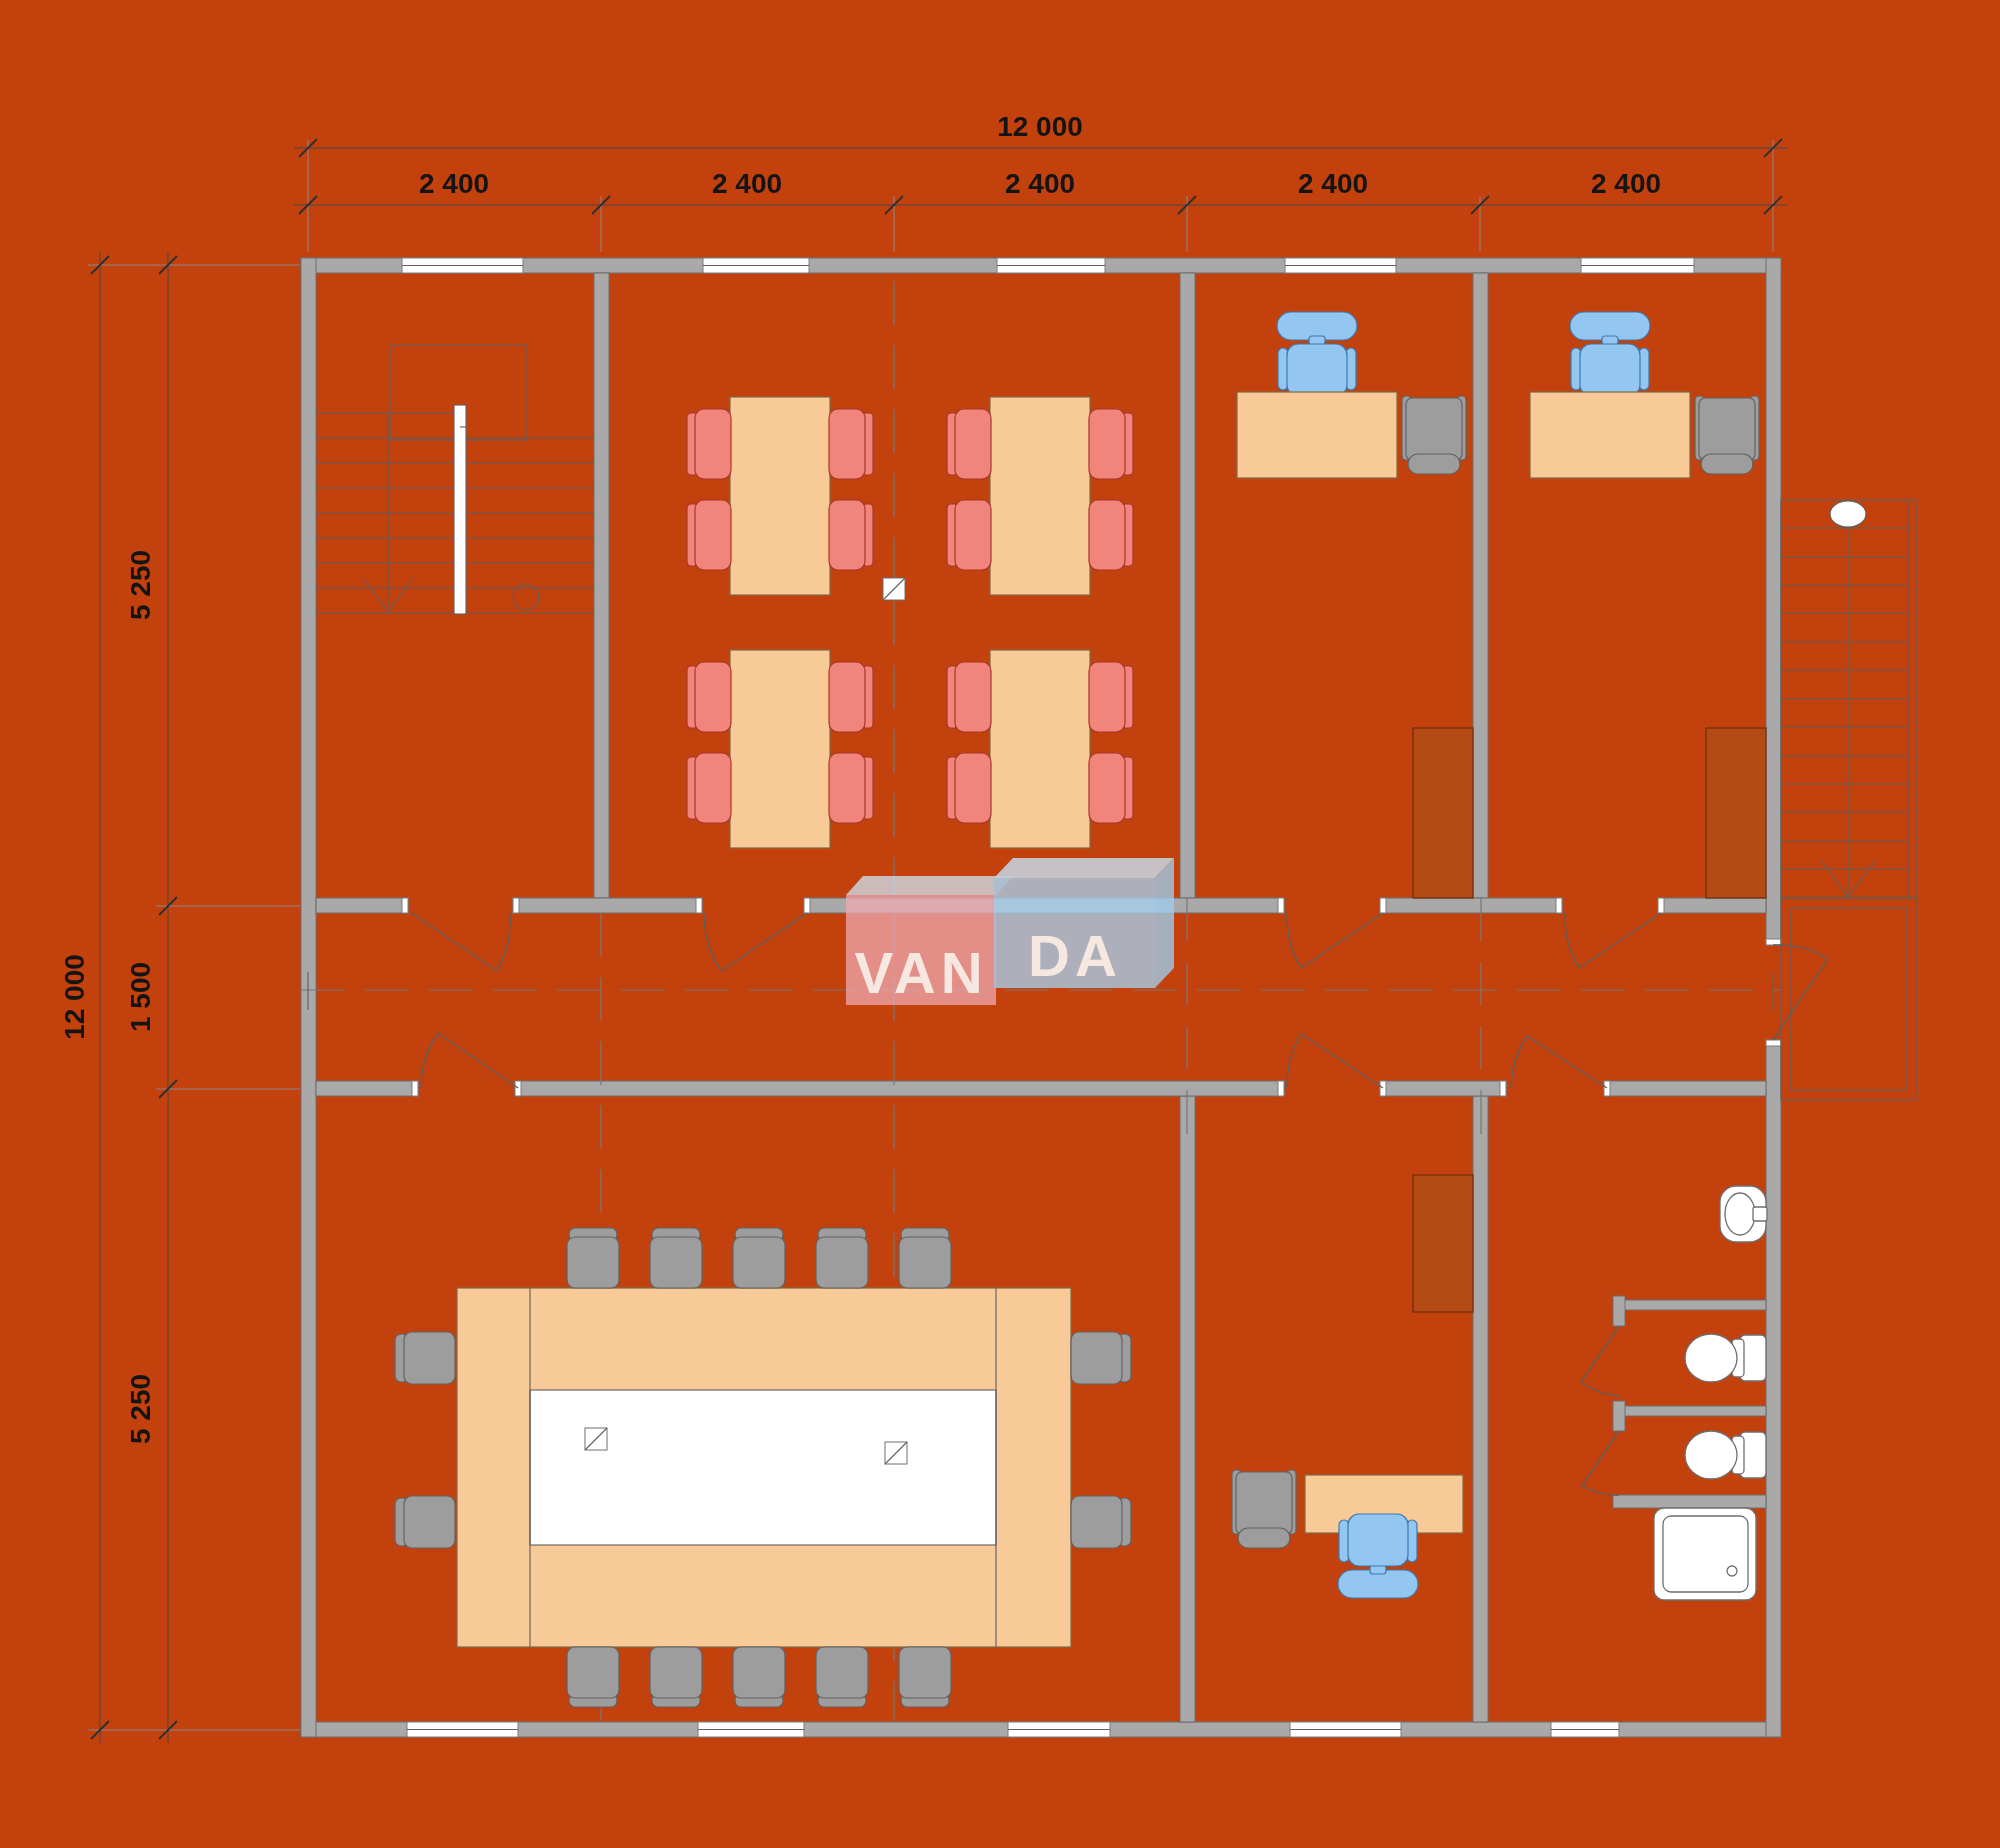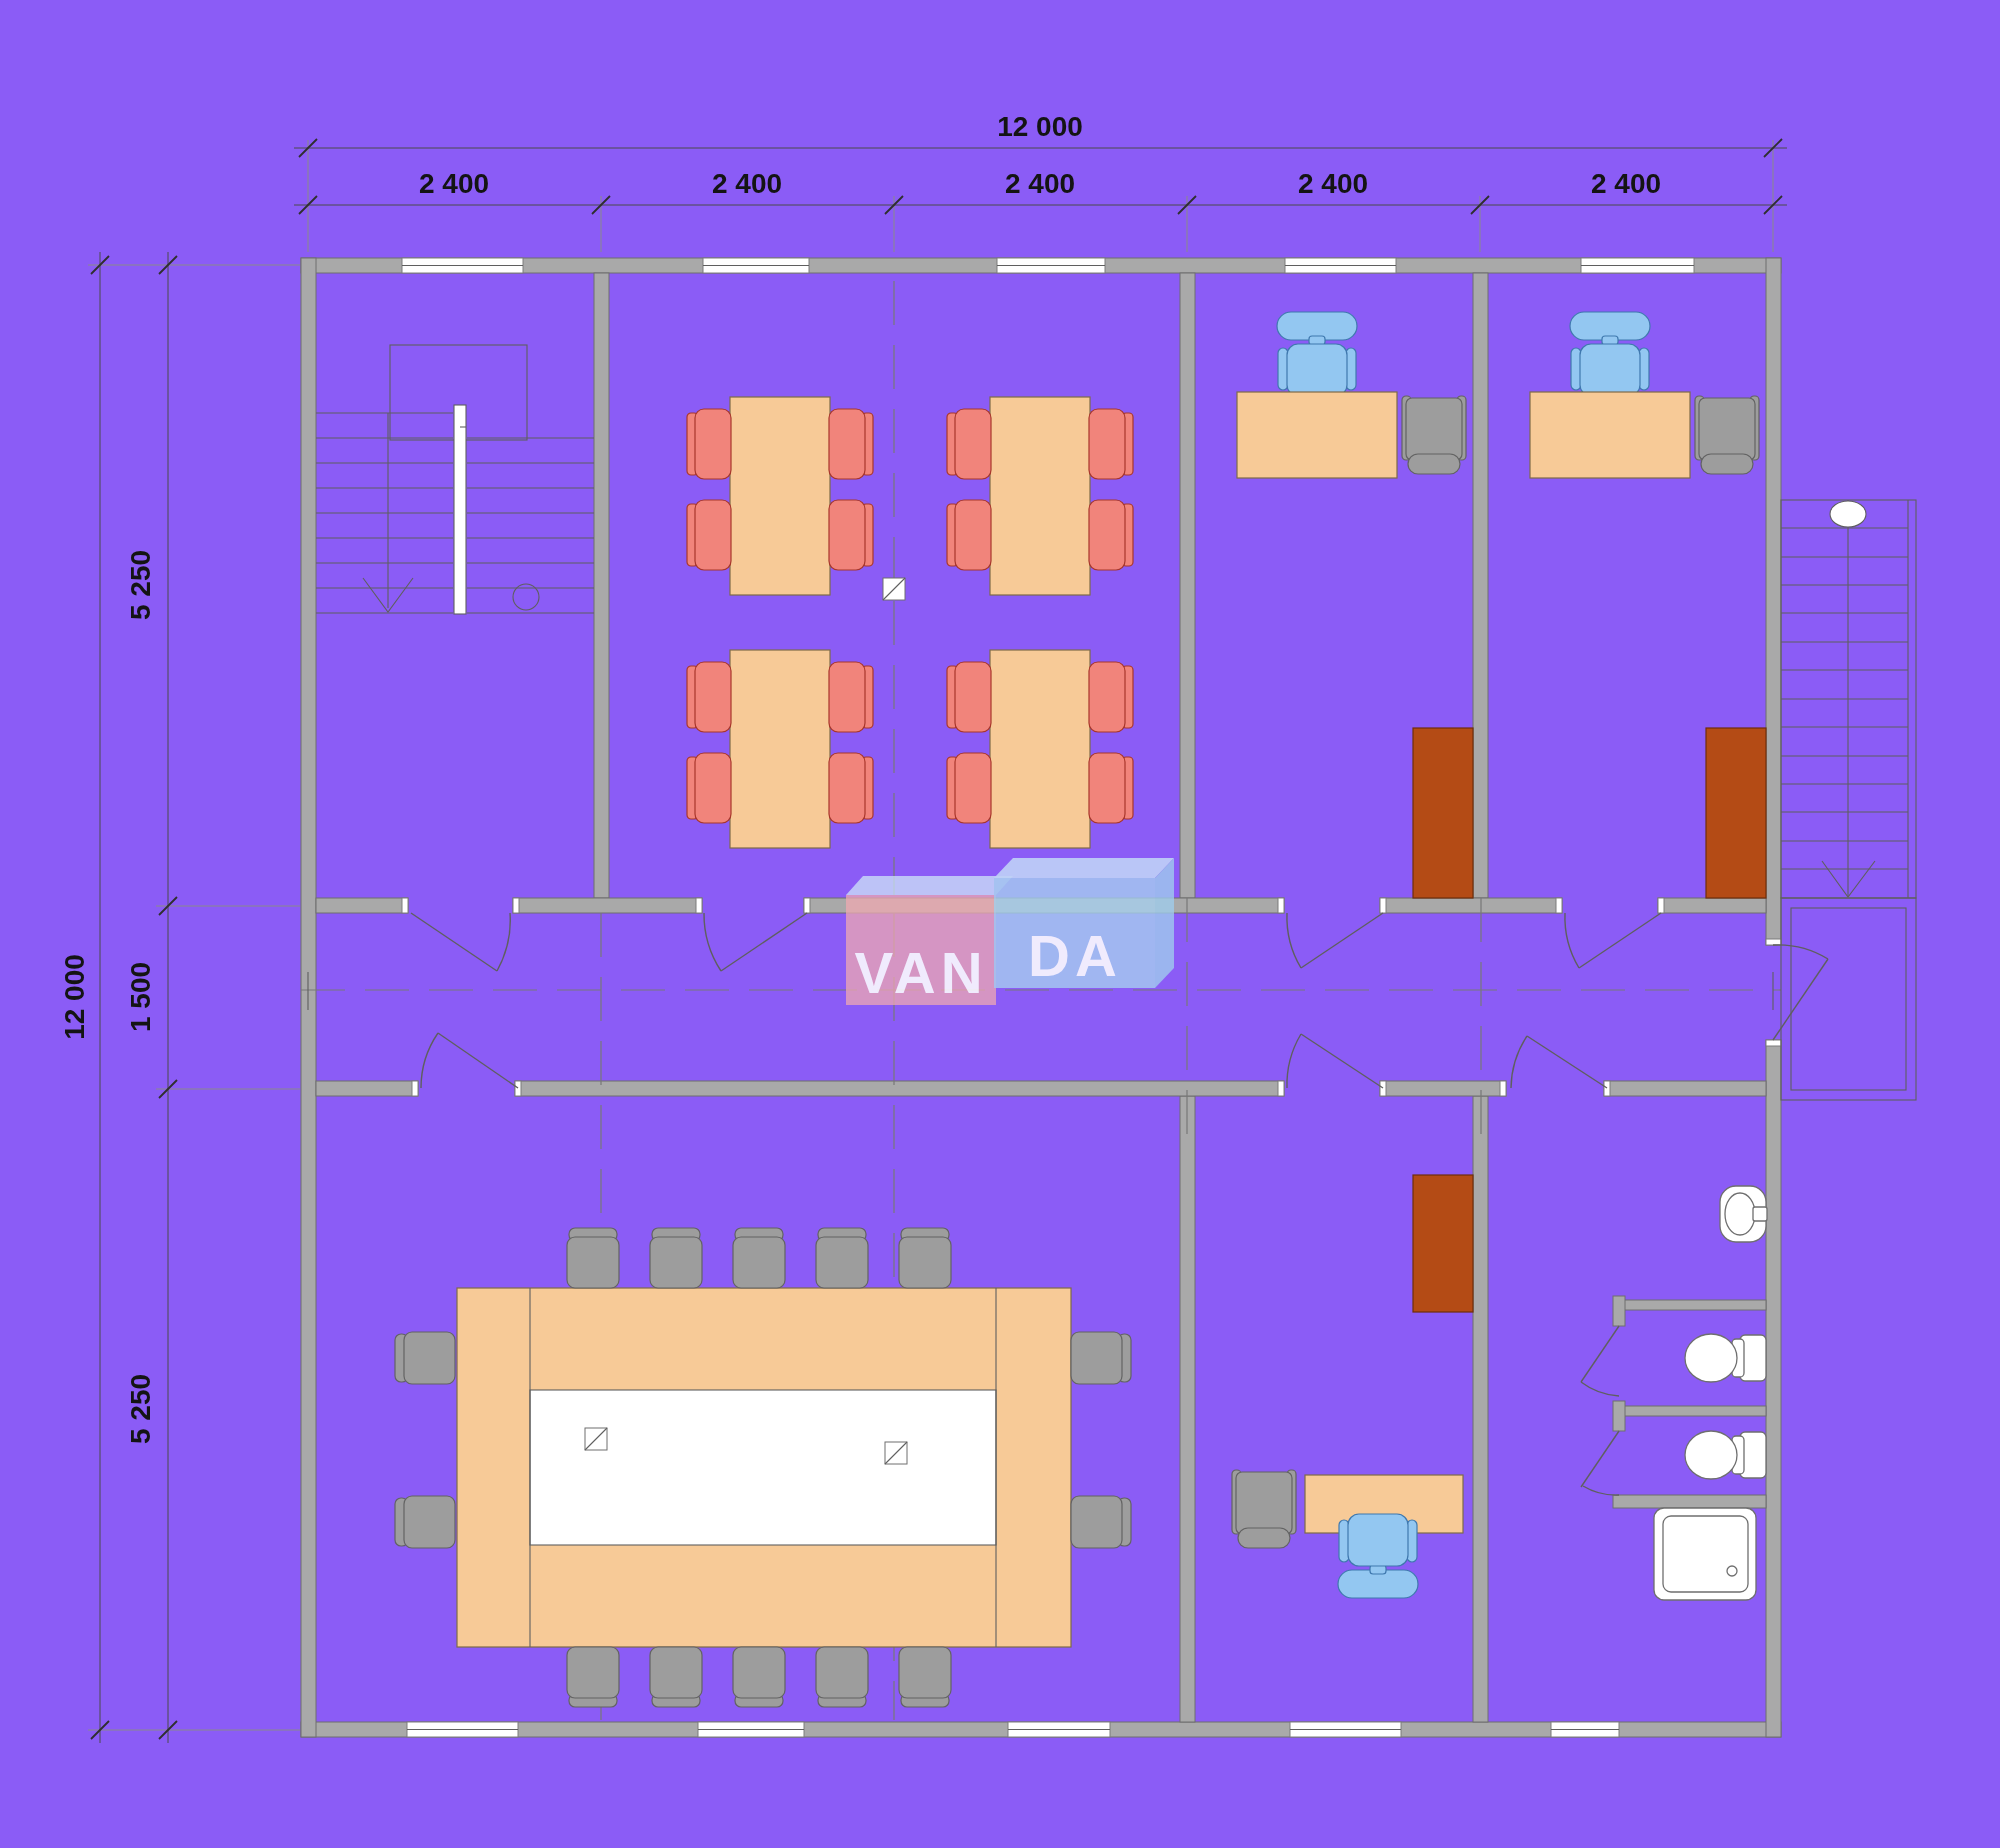--- a/index.html
+++ b/index.html
@@ -1,16 +1,16 @@
 <!DOCTYPE html>
 <html><head>
 <meta charset="utf-8">
 <style>
   html,body{margin:0;padding:0;background:#fff;}
-  .page{position:relative;width:2000px;height:1848px;background:#8b5cf6;overflow:hidden;
+  .page{position:relative;width:2000px;height:1848px;background:#c2410c;overflow:hidden;
         font-family:"Liberation Sans",sans-serif;}
   svg{display:block}
   .wall{fill:#a9a9a9;stroke:#6f6f6f;stroke-width:1}
   .win{fill:#ffffff;stroke:#7d7d7d;stroke-width:1}
   .cap{fill:#ffffff;stroke:#7d7d7d;stroke-width:1}
   .tline{stroke:#5f5f5f;stroke-width:1.1;fill:none}
   .tfill{stroke:#5f5f5f;stroke-width:1.1;fill:#ffffff}
   .door{stroke:#5f5f5f;stroke-width:1.4;fill:none}
   .dash{stroke:#787878;stroke-width:1.2;fill:none;stroke-dasharray:44 20}
   .dim{stroke:#4a4a4a;stroke-width:1;fill:none}

